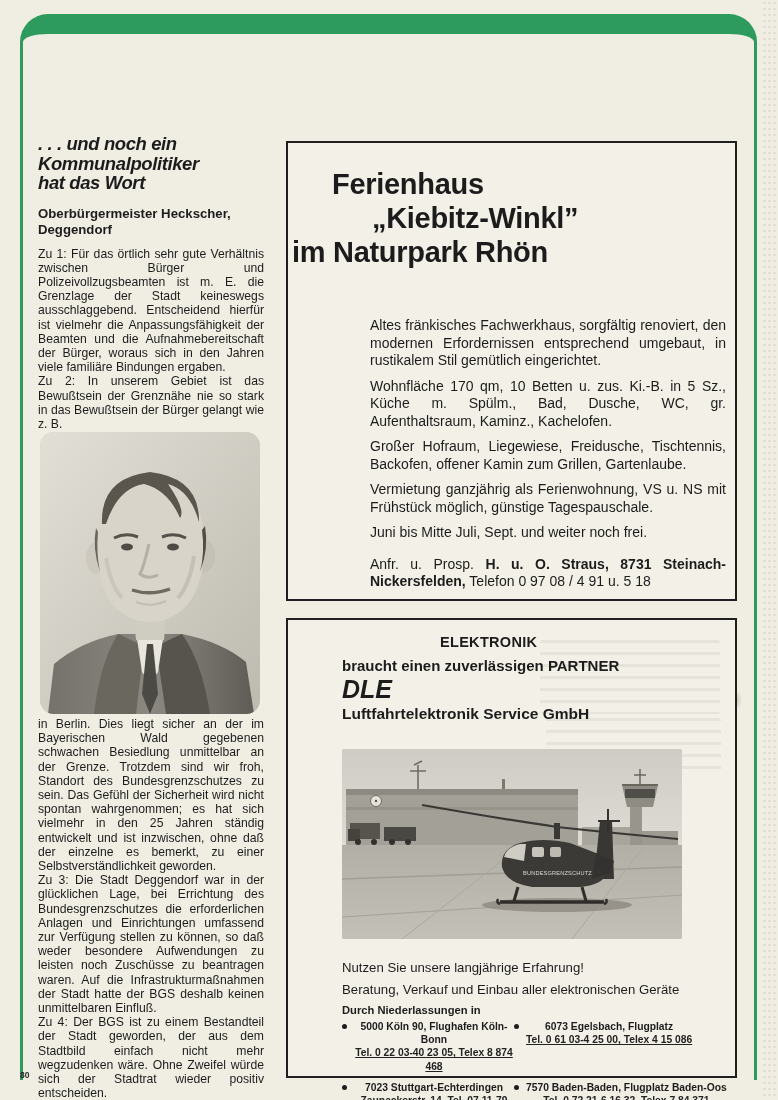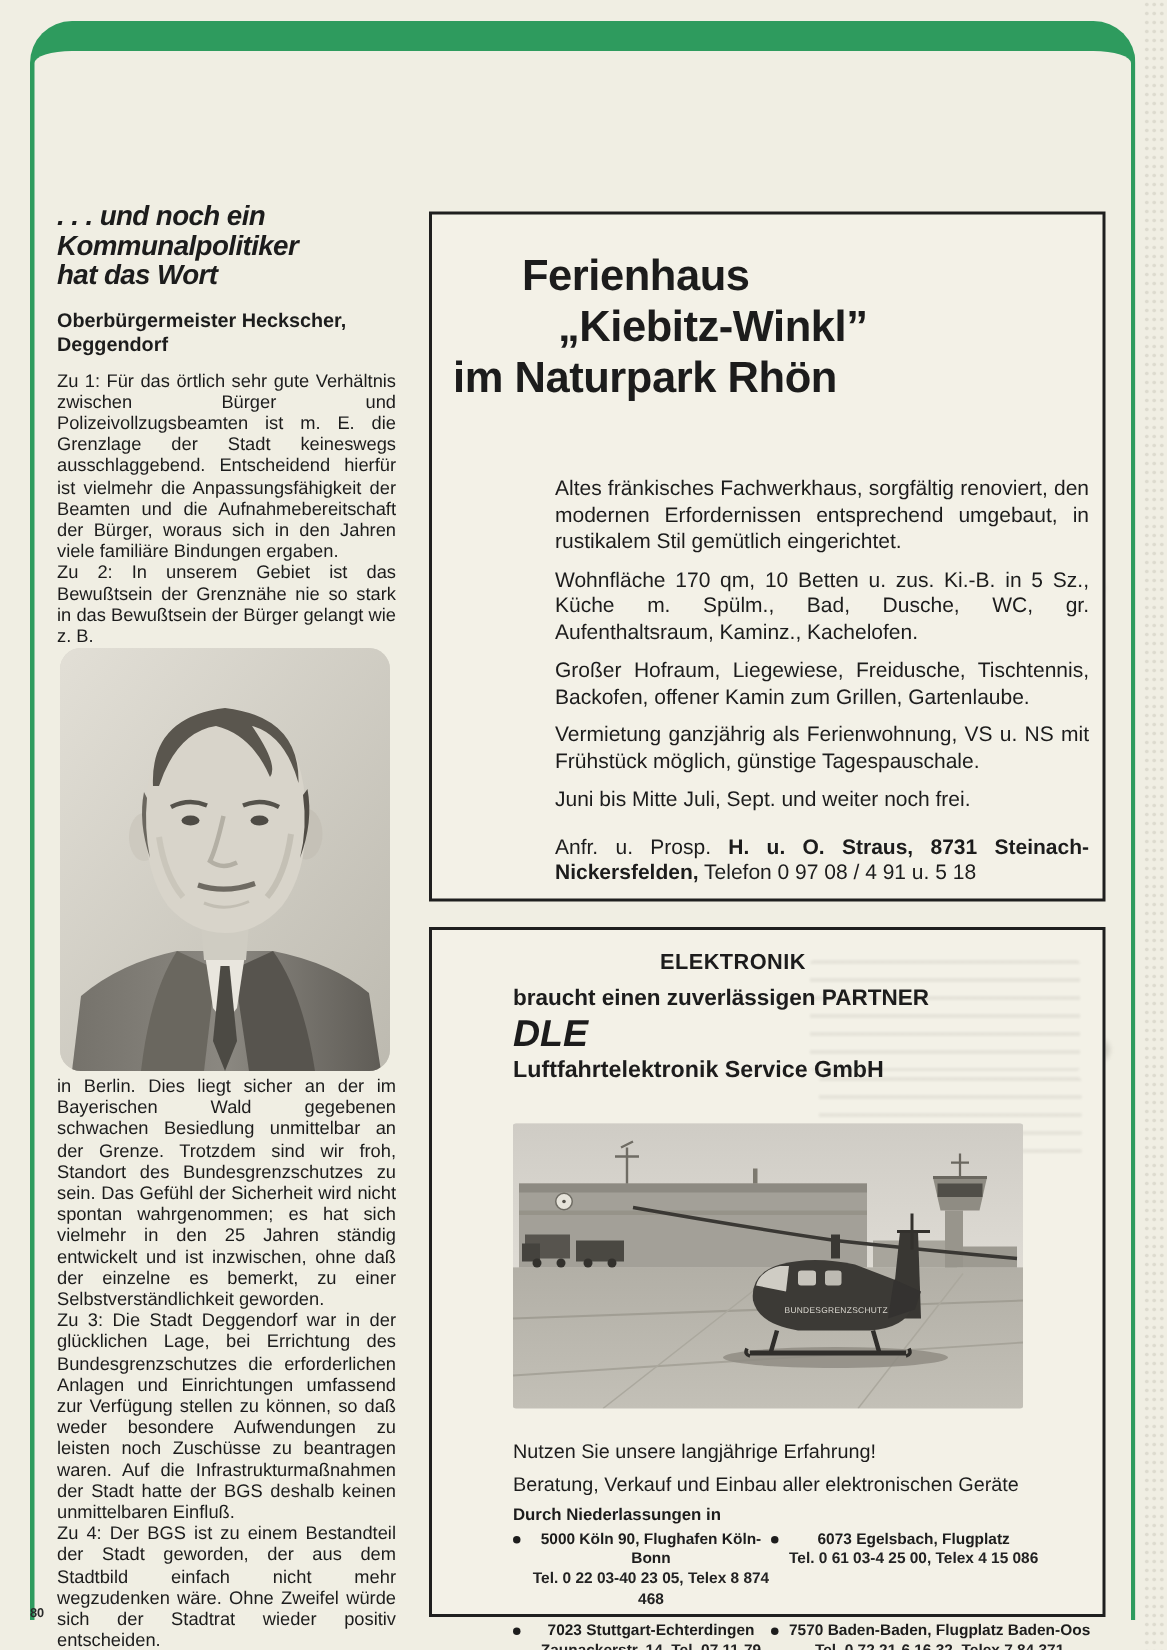--- a/index.html
+++ b/index.html
@@ -49,23 +49,23 @@
   .pagenum{position:absolute;left:20px;top:1070px;font-size:8.5px;font-weight:700;color:#2a2a2a;}
 
   
   .adbox{position:absolute;left:286px;width:451px;border:2px solid #1f1f1f;
     box-sizing:border-box;background:#f3f1e7;}
   .ad1{top:141px;height:460px;}
   .ad2{top:618px;height:460px;}
 
   .ad1-title{margin:0;padding-top:24px;font-size:29px;font-weight:700;line-height:34px;letter-spacing:-0.3px;}
   .ad1-title span{display:block;}
-  .ad1-t0{padding-left:60px;}
+  .ad1-t0{padding-left:44px;}
   .ad1-t1{padding-left:84px;}
-  .ad1-t2{padding-left:14px;}
+  .ad1-t2{padding-left:4px;}
   .ad1-paras{position:absolute;left:82px;top:174px;width:356px;}
   .ad1-paras p{margin:0 0 8px 0;font-size:14px;line-height:17.5px;text-align:justify;}
   .ad1-contact{margin-top:14px !important;}
   .b{font-weight:700;}
 
   .ad2-head{position:absolute;left:54px;top:14px;}
   .ad2-l1{margin:0;font-size:14.5px;font-weight:700;letter-spacing:.3px;text-align:center;}
   .ad2-l2{margin:7px 16px 0 0;font-size:15px;font-weight:700;}
   .ad2-l3{margin:2px 0 0 0;font-size:25px;font-weight:700;line-height:26px;font-style:italic;}
   .ad2-l4{margin:3px 0 0 0;font-size:15.5px;font-weight:700;}
@@ -73,21 +73,21 @@
     border-radius:2px;overflow:hidden;background:#c9c6bf;}
   .ad2-slogans{position:absolute;left:54px;top:340px;width:380px;}
   .slogan{margin:0 0 7px 0;font-size:13.2px;line-height:15px;}
   .branches-intro{margin:3px 0 6px 0;font-size:11.2px;font-weight:700;}
   .branches{position:absolute;left:54px;top:400px;width:386px;
     display:grid;grid-template-columns:172px 1fr;column-gap:0;row-gap:8px;}
   .branch{display:flex;align-items:flex-start;text-align:center;}
   .bullet{flex:0 0 auto;width:5px;height:5px;border-radius:50%;background:#1d1d1d;margin:4px 7px 0 0;}
   .branch-text{font-size:10.3px;font-weight:700;line-height:13.2px;}
   .branch-text span{display:block;}
-  .branch-text .tel{font-weight:700;color:#222;}
+  .branch-text .tel{font-weight:700;color:#222;text-decoration:underline;}
 
   .ghost{
     position:absolute;pointer-events:none;opacity:.5;filter:blur(.7px);
     background:repeating-linear-gradient(to bottom, rgba(110,108,98,.20) 0 3px, transparent 3px 12px);
     border-radius:3px;
   }
 </style>
 </head>
 <body>
 

